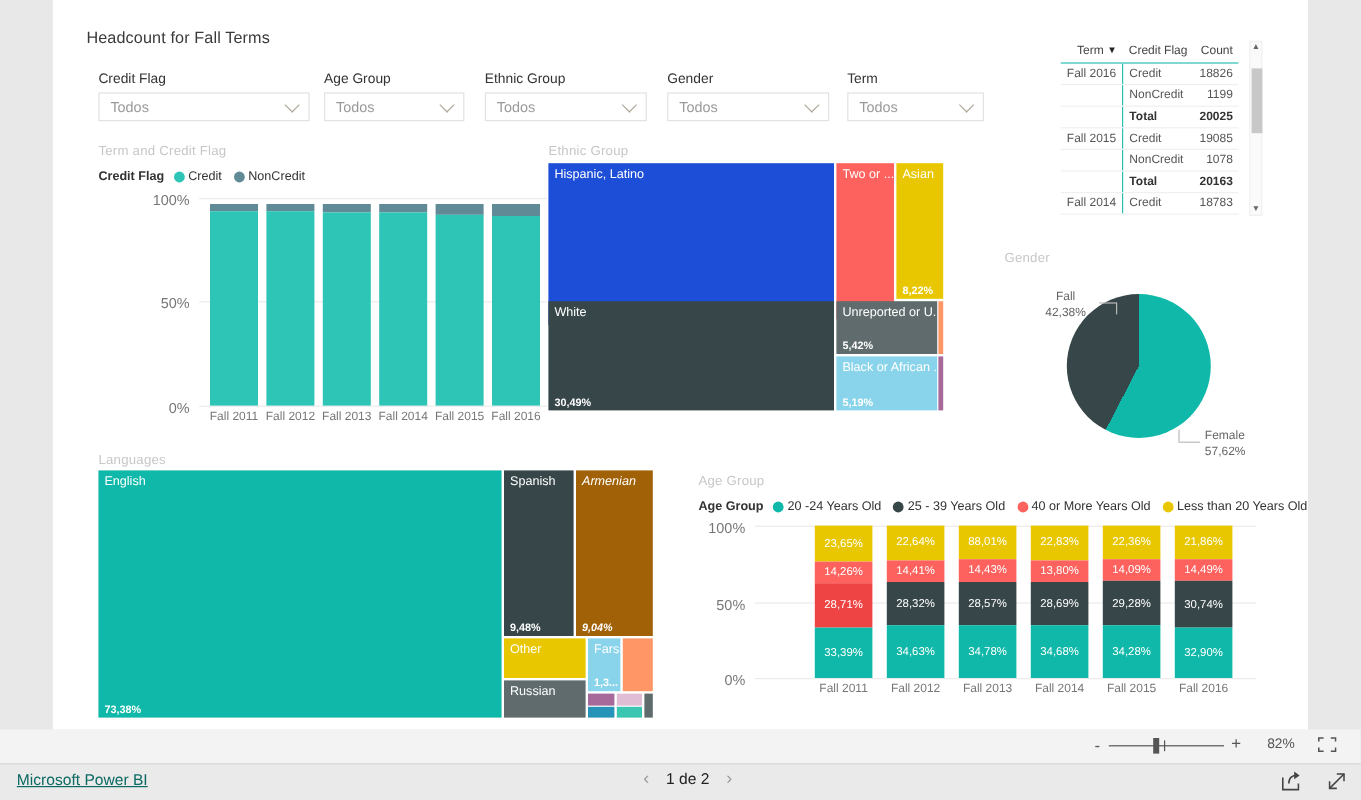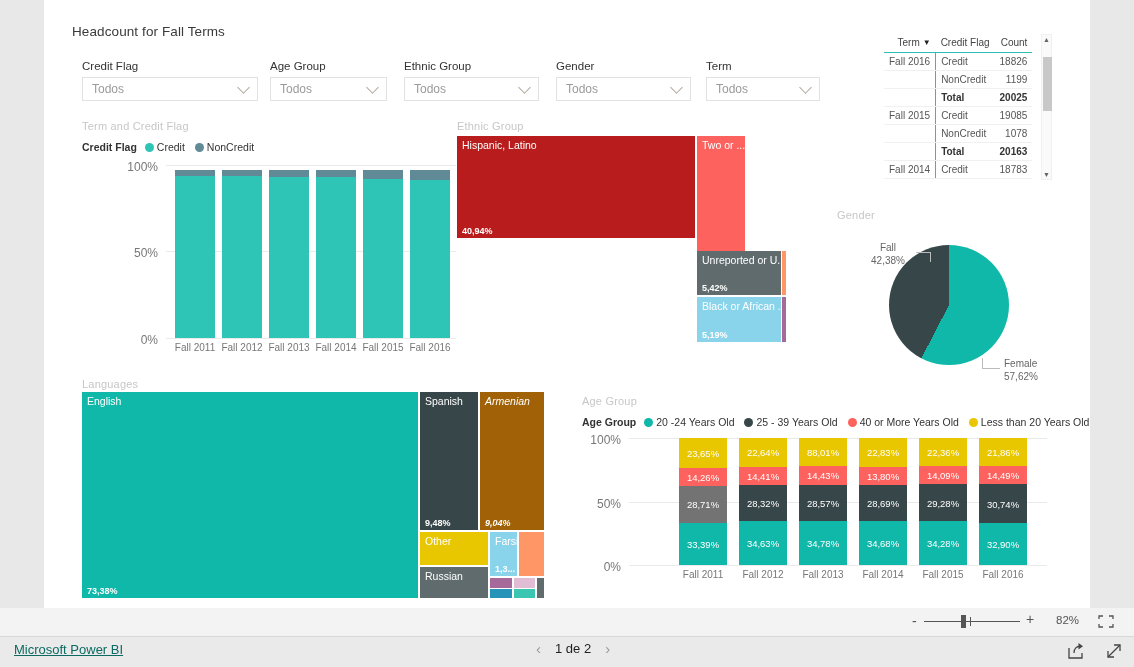--- a/index.html
+++ b/index.html
@@ -233,31 +233,39 @@
       <div class="axisx" style="left:215px; top:342px; width:60px;">Fall 2013</div>
       <div class="axisx" style="left:262px; top:342px; width:60px;">Fall 2014</div>
       <div class="axisx" style="left:309px; top:342px; width:60px;">Fall 2015</div>
       <div class="axisx" style="left:356px; top:342px; width:60px;">Fall 2016</div>
     </div>
 
     <div>
       <div class="vtitle" style="left:413px; top:120px;">Ethnic Group</div>
       <div class="tmap" style="left:413px; top:136px; width:329px; height:206px;">
 
-        <div class="tile" style="left:0; top:0; width:238px; height:102px; background:#b91c1c;">
+        <div class="tile" style="left:0; top:0; width:238px; height:135px; background:#1d4ed8;">
           <span class="tname">Hispanic, Latino</span>
           <span class="tpct">40,94%</span>
         </div>
 
+        <div class="tile" style="left:0; top:115px; width:238px; height:91px; background:#374649;">
+          <span class="tname">White</span>
+          <span class="tpct">30,49%</span>
+        </div>
 
         <div class="tile" style="left:240px; top:0; width:48px; height:130px; background:#FD625E;">
           <span class="tname">Two or ...</span>
           <span class="tpct">9,41%</span>
         </div>
 
+        <div class="tile" style="left:290px; top:0; width:39px; height:113px; background:#E8C700;">
+          <span class="tname">Asian</span>
+          <span class="tpct">8,22%</span>
+        </div>
 
         <div class="tile" style="left:240px; top:115px; width:84px; height:44px; background:#5F6B6D;">
           <span class="tname">Unreported or U...</span>
           <span class="tpct">5,42%</span>
         </div>
 
         <div class="tile" style="left:240px; top:161px; width:84px; height:45px; background:#8AD4EB;">
           <span class="tname">Black or African ...</span>
           <span class="tpct">5,19%</span>
         </div>
@@ -417,21 +425,21 @@
       <div class="axisy" style="left:535px; top:497px; width:42px;">50%</div>
       <div class="axisy" style="left:535px; top:560px; width:42px;">0%</div>
 
       <div class="bar" style="left:635px; top:438px; width:48px; height:127px;">
         <div class="seg" style="background:#E8C700; height:23.65%;">
             <span class="seglabel">23,65%</span>
           </div>
         <div class="seg" style="background:#FD625E; height:14.26%;">
             <span class="seglabel">14,26%</span>
           </div>
-        <div class="seg" style="background:#737373; height:28.71%;">
+        <div class="seg" style="background:#ef4444; height:28.71%;">
             <span class="seglabel">28,71%</span>
           </div>
         <div class="seg" style="background:#0FB8A8; height:33.39%;">
             <span class="seglabel">33,39%</span>
           </div>
       </div>
 
       <div class="bar" style="left:695px; top:438px; width:48px; height:127px;">
         <div class="seg" style="background:#E8C700; height:22.64%;">
             <span class="seglabel">22,64%</span>

